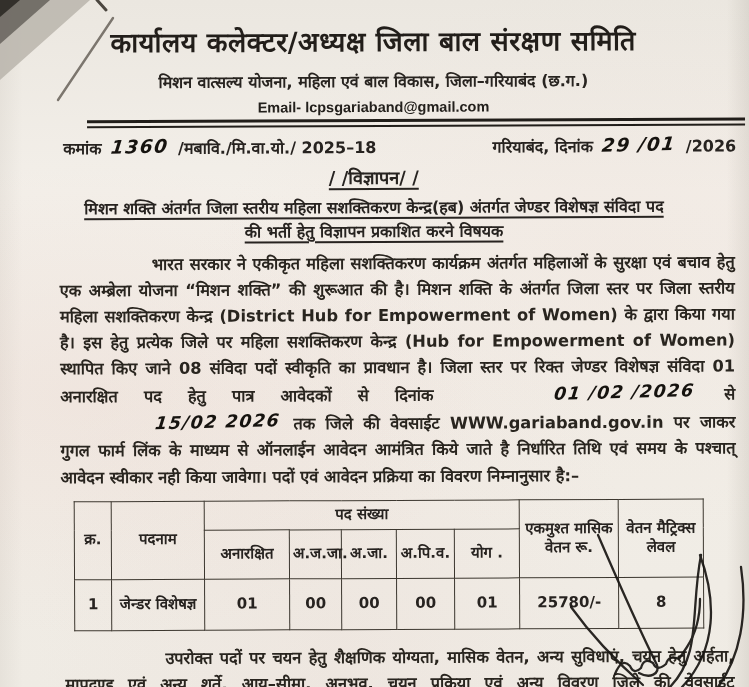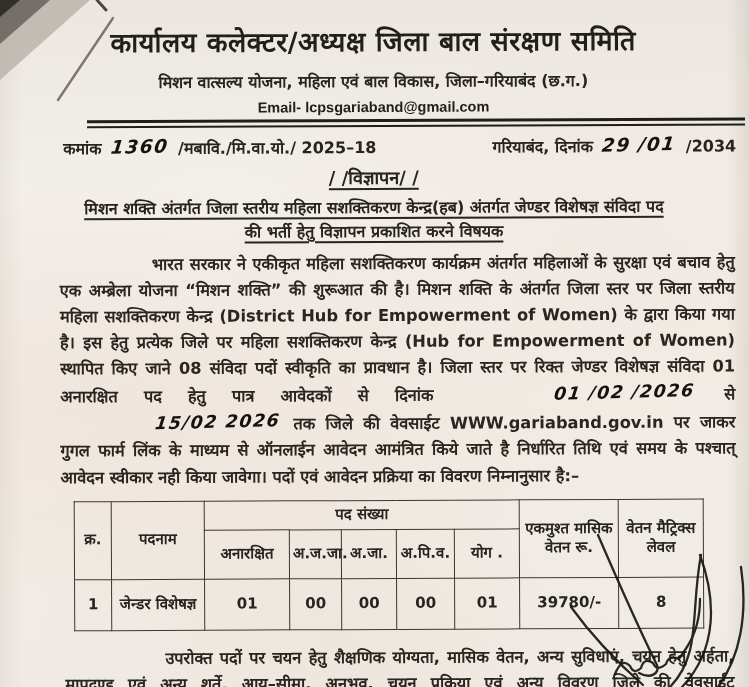--- a/index.html
+++ b/index.html
@@ -62,21 +62,21 @@
 
     <div class="ref-row">
       <div>
         <span>कमांक</span>
         <span class="hand">1360</span>
         <span>/मबावि./मि.वा.यो./ 2025–18</span>
       </div>
       <div>
         <span>गरियाबंद, दिनांक</span>
         <span class="hand">29 /01</span>
-        <span>/2034</span>
+        <span>/2026</span>
       </div>
     </div>
 
     <div class="adv-heading">/ /विज्ञापन/ /</div>
 
     <div class="subject">
       <div>मिशन शक्ति अंतर्गत जिला स्तरीय महिला सशक्तिकरण केन्द्र(हब) अंतर्गत जेण्डर विशेषज्ञ संविदा पद</div>
       <div>की भर्ती हेतु विज्ञापन प्रकाशित करने विषयक</div>
     </div>
 
@@ -116,21 +116,21 @@
           <th>योग .</th>
         </tr>
         <tr>
           <td style="height:46px">1</td>
           <td>जेन्डर विशेषज्ञ</td>
           <td>01</td>
           <td>00</td>
           <td>00</td>
           <td>00</td>
           <td>01</td>
-          <td>39780/-</td>
+          <td>25780/-</td>
           <td>8</td>
         </tr>
       </tbody>
     </table>
 
     <p class="footer-para">उपरोक्त पदों पर चयन हेतु शैक्षणिक योग्यता, मासिक वेतन, अन्य सुविधाएं, चयन हेतु अर्हता, मापदण्ड एवं अन्य शर्ते, आयु–सीमा, अनुभव, चयन प्रक्रिया एवं अन्य विवरण जिले की वेवसाईट WWW.gariaband.gov.in पर देखा जा सकता है।</p>
 
   </div>
 
   <svg class="signature" width="230" height="160" viewBox="0 0 230 160" fill="none">

